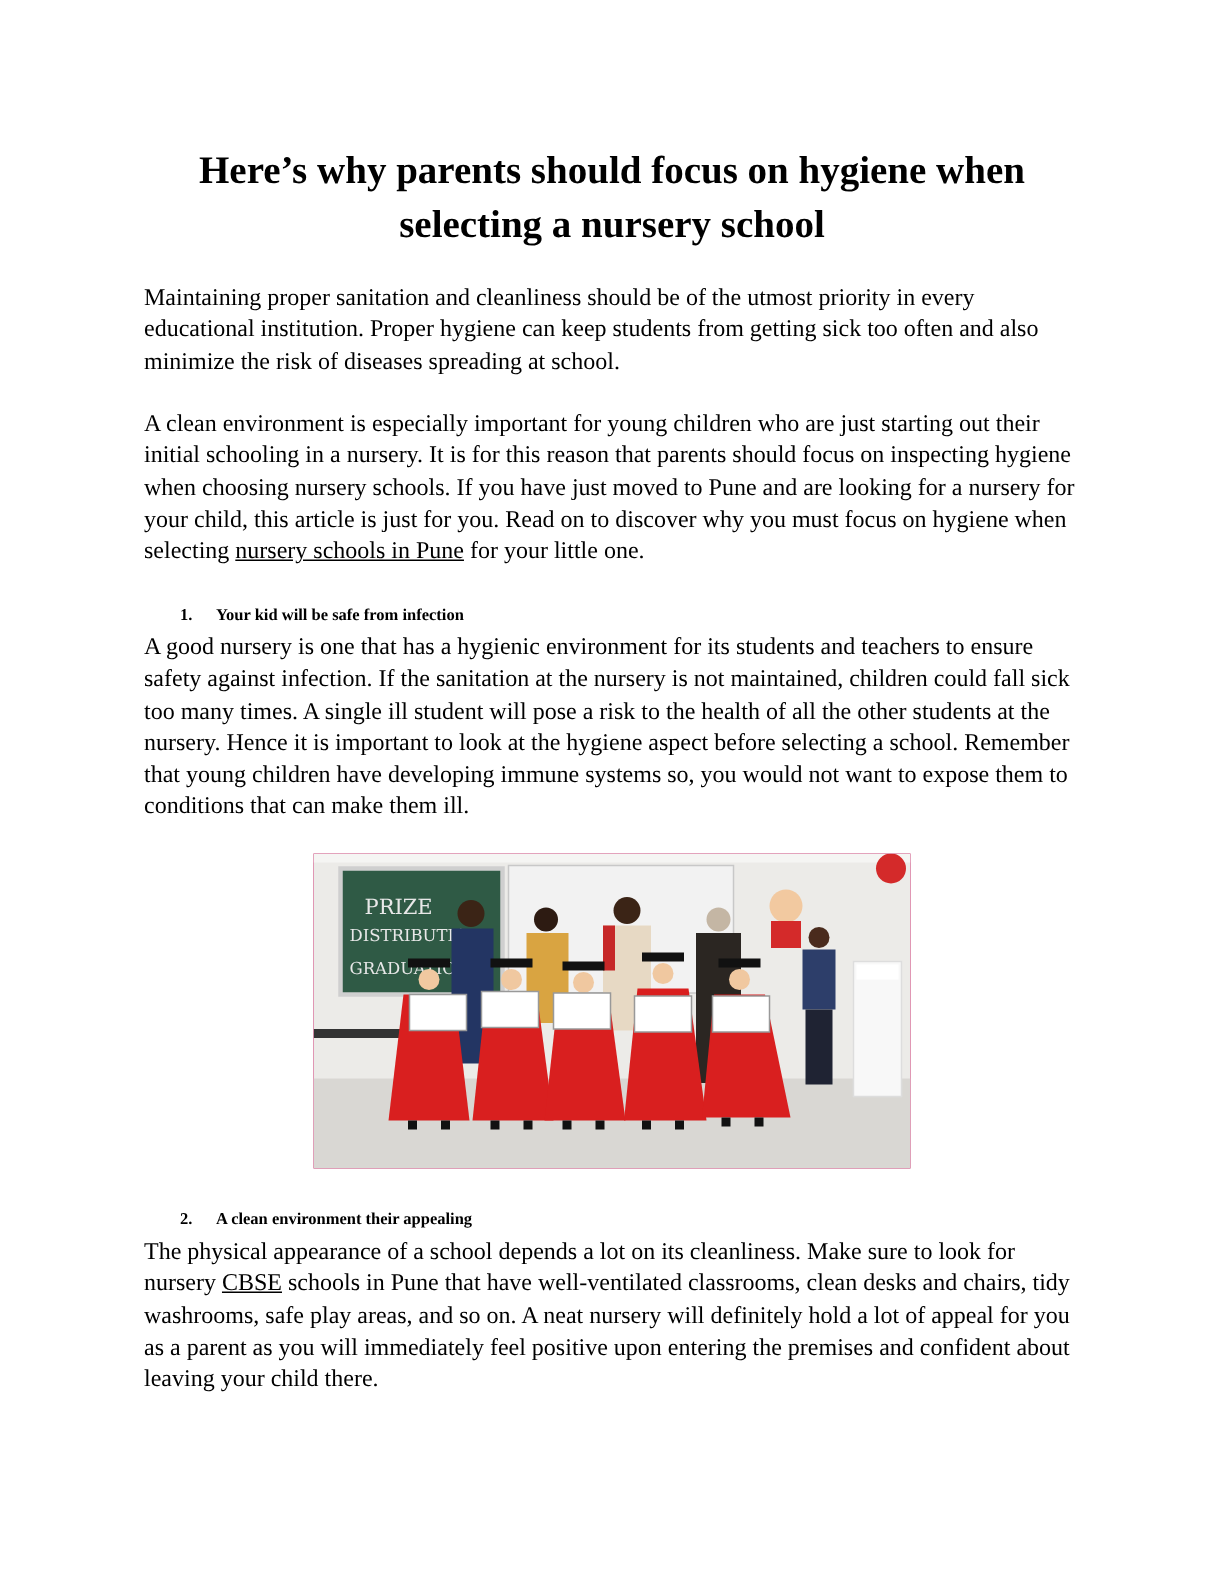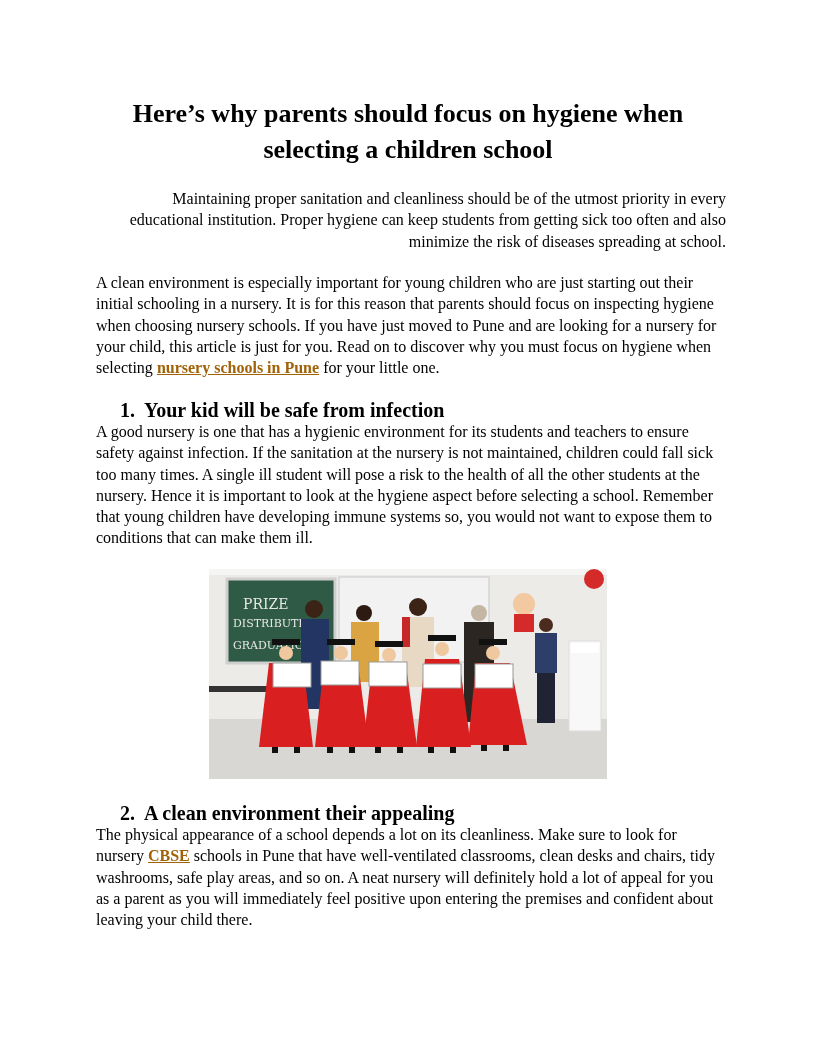--- a/index.html
+++ b/index.html
@@ -1,31 +1,31 @@
 <!DOCTYPE html>
 <html><head>
 <meta charset="utf-8">
 <style>
   html, body { margin: 0; padding: 0; background: #ffffff; }
   body { width: 816px; height: 1056px; position: relative; overflow: hidden;
          font-family: "Liberation Serif", "DejaVu Serif", serif; color: #000; }
   .title { position: absolute; left: 96px; width: 624px; top: 96px; text-align: center;
            font-weight: bold; font-size: 26px; line-height: 36px; margin: 0; }
   .para { position: absolute; left: 96px; width: 630px; font-size: 16px; line-height: 21.3px; margin: 0; }
-  .heading { position: absolute; left: 120px; font-size: 20px; font-weight: bold; line-height: 21px; margin: 0; }
+  .heading { position: absolute; left: 120px; font-size: 11px; font-weight: bold; line-height: 21px; margin: 0; }
   .heading .num { display: inline-block; width: 24px; }
-  a.link { color: #a16207; font-weight: bold; text-decoration: underline; }
+  a.link { color: #000000; font-weight: normal; text-decoration: underline; }
   .photo { position: absolute; left: 209px; top: 569px; width: 398px; height: 210px; overflow: hidden; background: #be185d; }
 </style>
 </head>
 <body>
 
-<h1 class="title">Here’s why parents should focus on hygiene when selecting a children school</h1>
+<h1 class="title">Here’s why parents should focus on hygiene when selecting a nursery school</h1>
 
-<p class="para" style="top:188px;text-align:right;">Maintaining proper sanitation and cleanliness should be of the utmost priority in every educational institution. Proper hygiene can keep students from getting sick too often and also minimize the risk of diseases spreading at school.</p>
+<p class="para" style="top:188px;">Maintaining proper sanitation and cleanliness should be of the utmost priority in every educational institution. Proper hygiene can keep students from getting sick too often and also minimize the risk of diseases spreading at school.</p>
 
 <p class="para" style="top:272px;"><span>A clean environment is especially important for young children who are just starting out their initial schooling in a nursery. It is for this reason that parents should focus on inspecting hygiene when choosing nursery schools. If you have just moved to Pune and are looking for a nursery for your child, this article is just for you. Read on to discover why you must focus on hygiene when selecting </span><a class="link" href="#">nursery schools in Pune</a><span> for your little one.</span></p>
 
 <div class="heading" style="top:400px;"><span class="num">1.</span><span>Your kid will be safe from infection</span></div>
 <p class="para" style="top:421px;">A good nursery is one that has a hygienic environment for its students and teachers to ensure safety against infection. If the sanitation at the nursery is not maintained, children could fall sick too many times. A single ill student will pose a risk to the health of all the other students at the nursery. Hence it is important to look at the hygiene aspect before selecting a school. Remember that young children have developing immune systems so, you would not want to expose them to conditions that can make them ill.</p>
 
 <div class="photo">
   <svg width="398" height="210" viewBox="0 0 398 210">
     <rect x="0" y="0" width="398" height="210" fill="#ecebe8"></rect>
     <rect x="0" y="150" width="398" height="60" fill="#d9d7d3"></rect>

